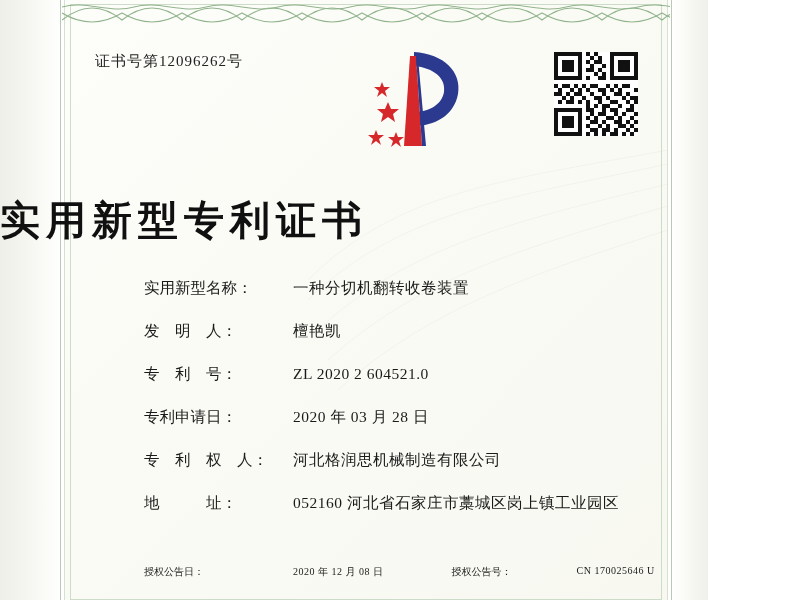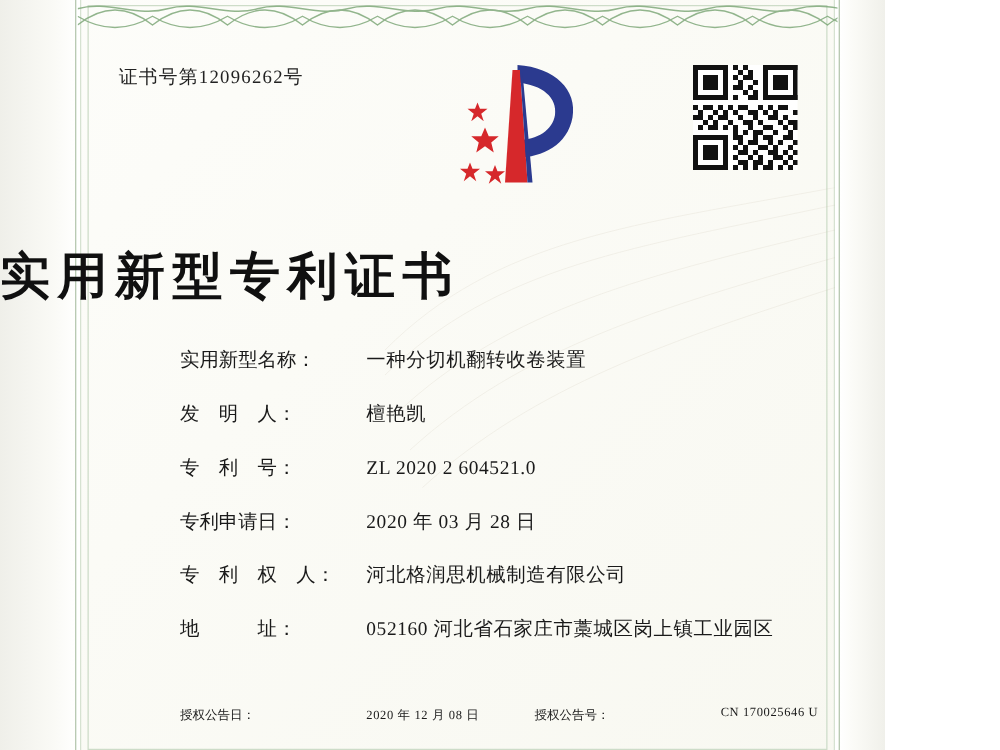--- a/index.html
+++ b/index.html
@@ -136,21 +136,21 @@
     position: absolute;
     left: 100px;
     top: 565px;
     right: 60px;
     display: flex;
     font-size: 10px;
     color: #1a1a1a;
     white-space: nowrap;
   }
   .bottom-left { width: 340px; display: flex; }
-  .bottom-right { display: flex; }
+  .bottom-right { display: flex; text-align: center; }
 
   .shadow-left {
     position: absolute;
     left: 0; top: 0; bottom: 0;
     width: 62px;
     background: linear-gradient(to right, #efefe9 0%, #fafaf6 70%, #ffffff 100%);
     pointer-events: none;
   }
   .shadow-right {
     position: absolute;

